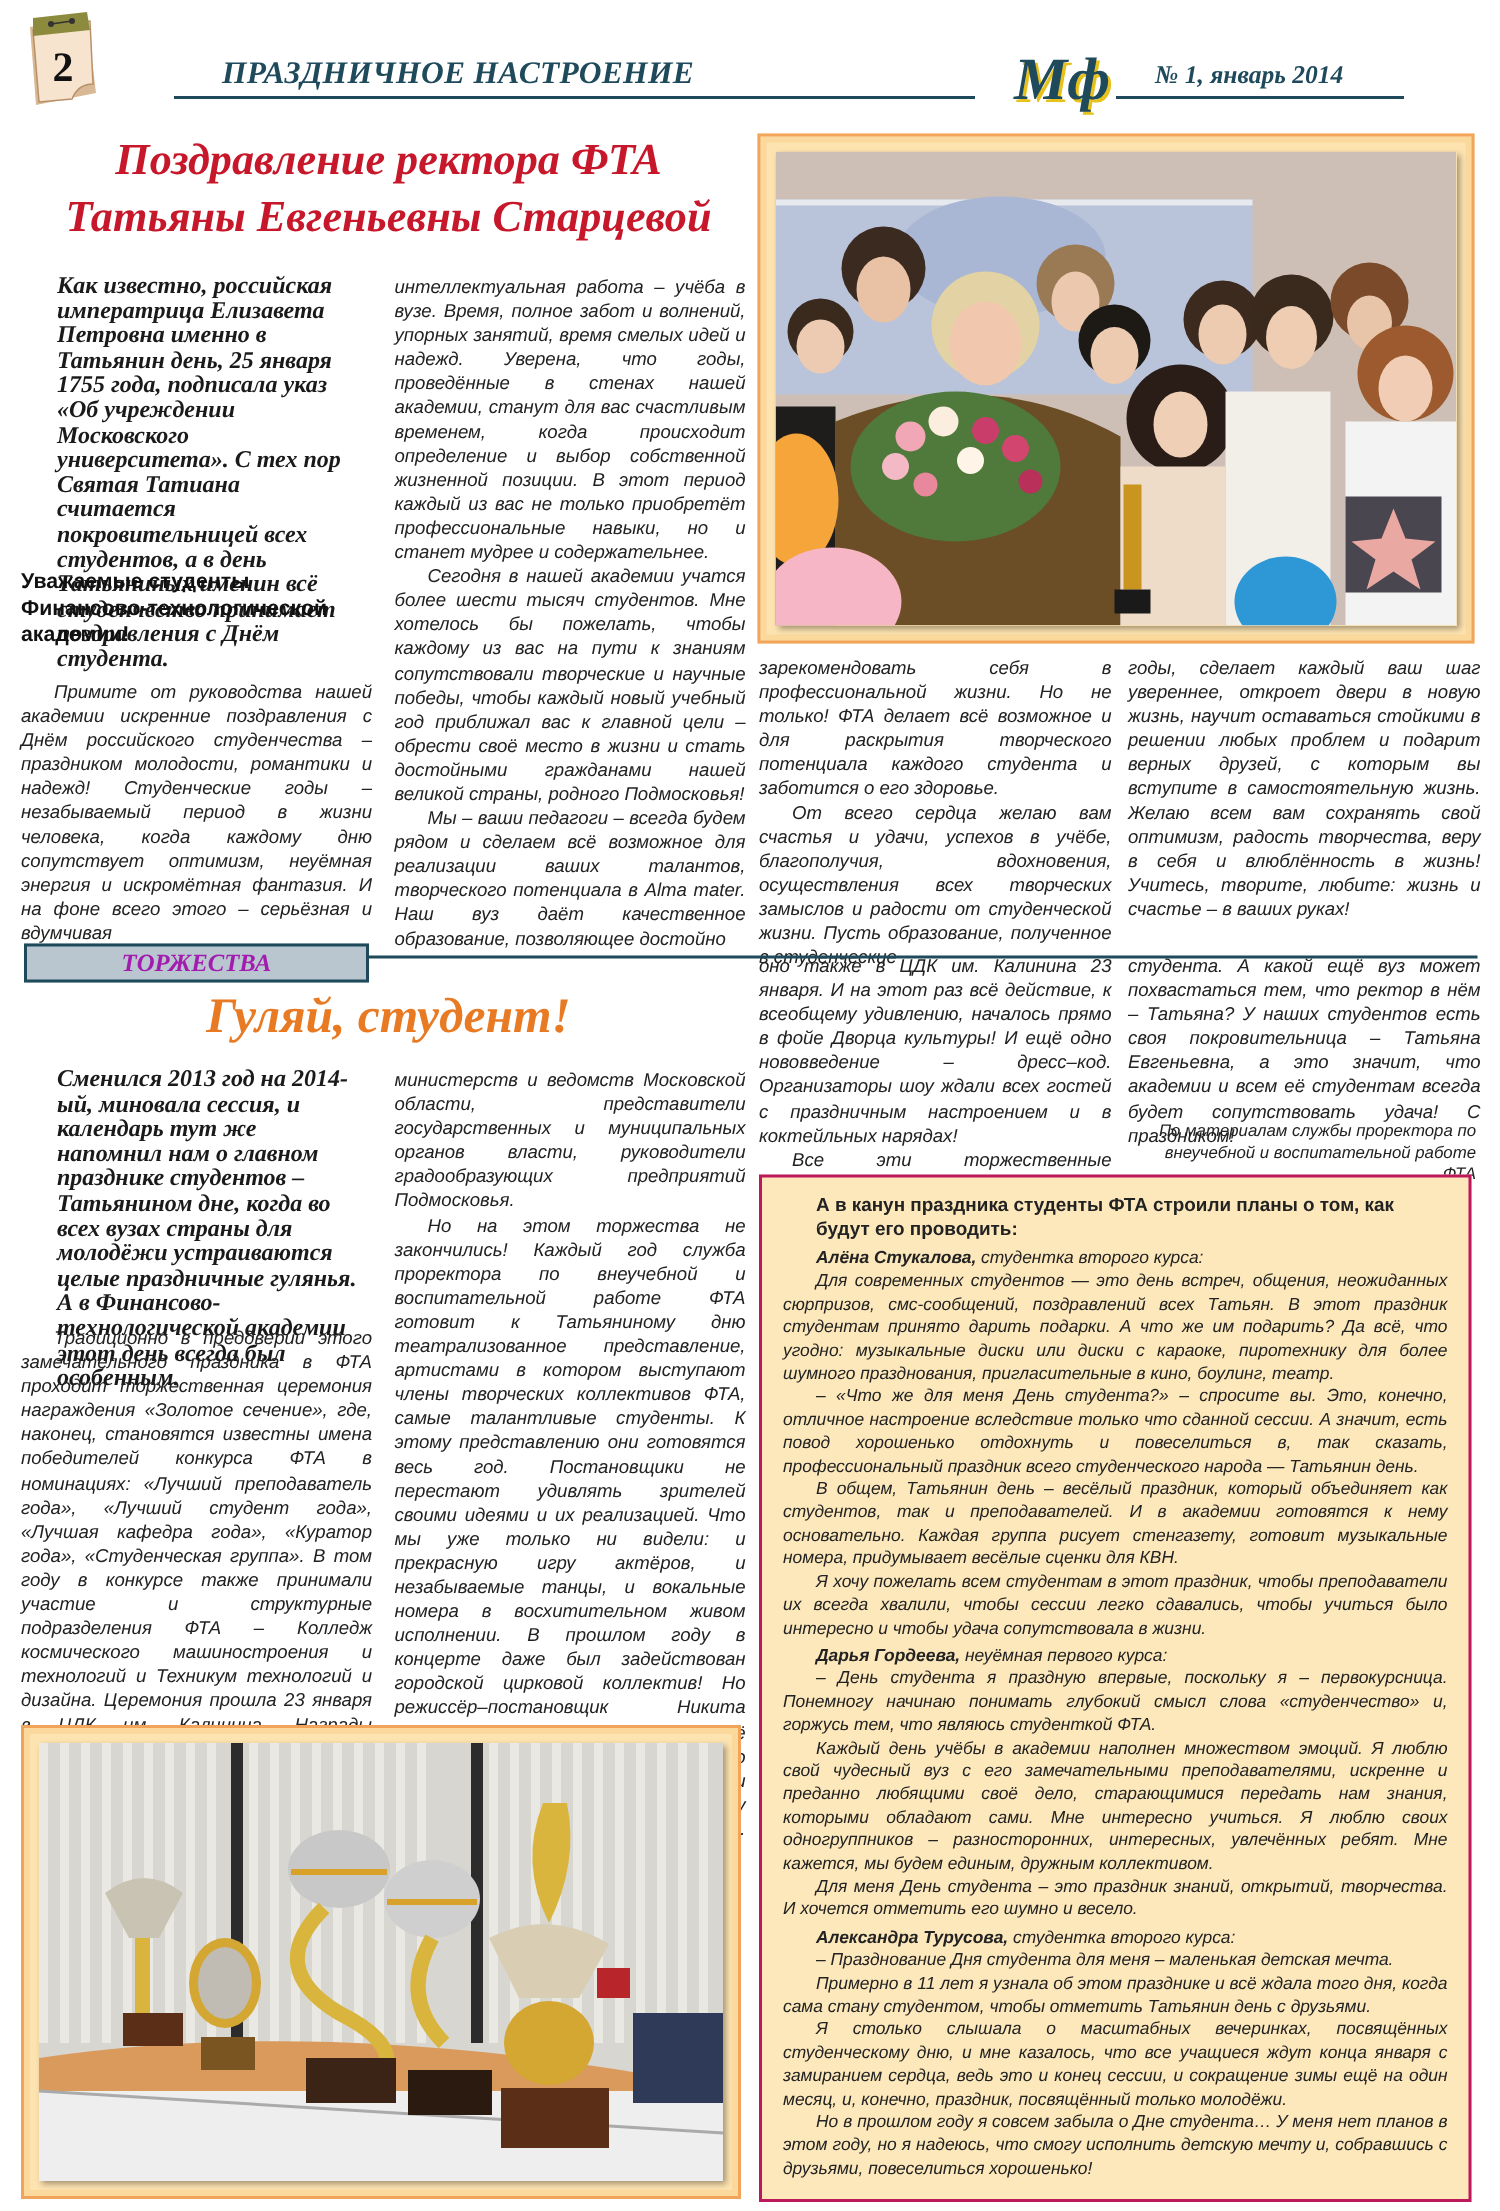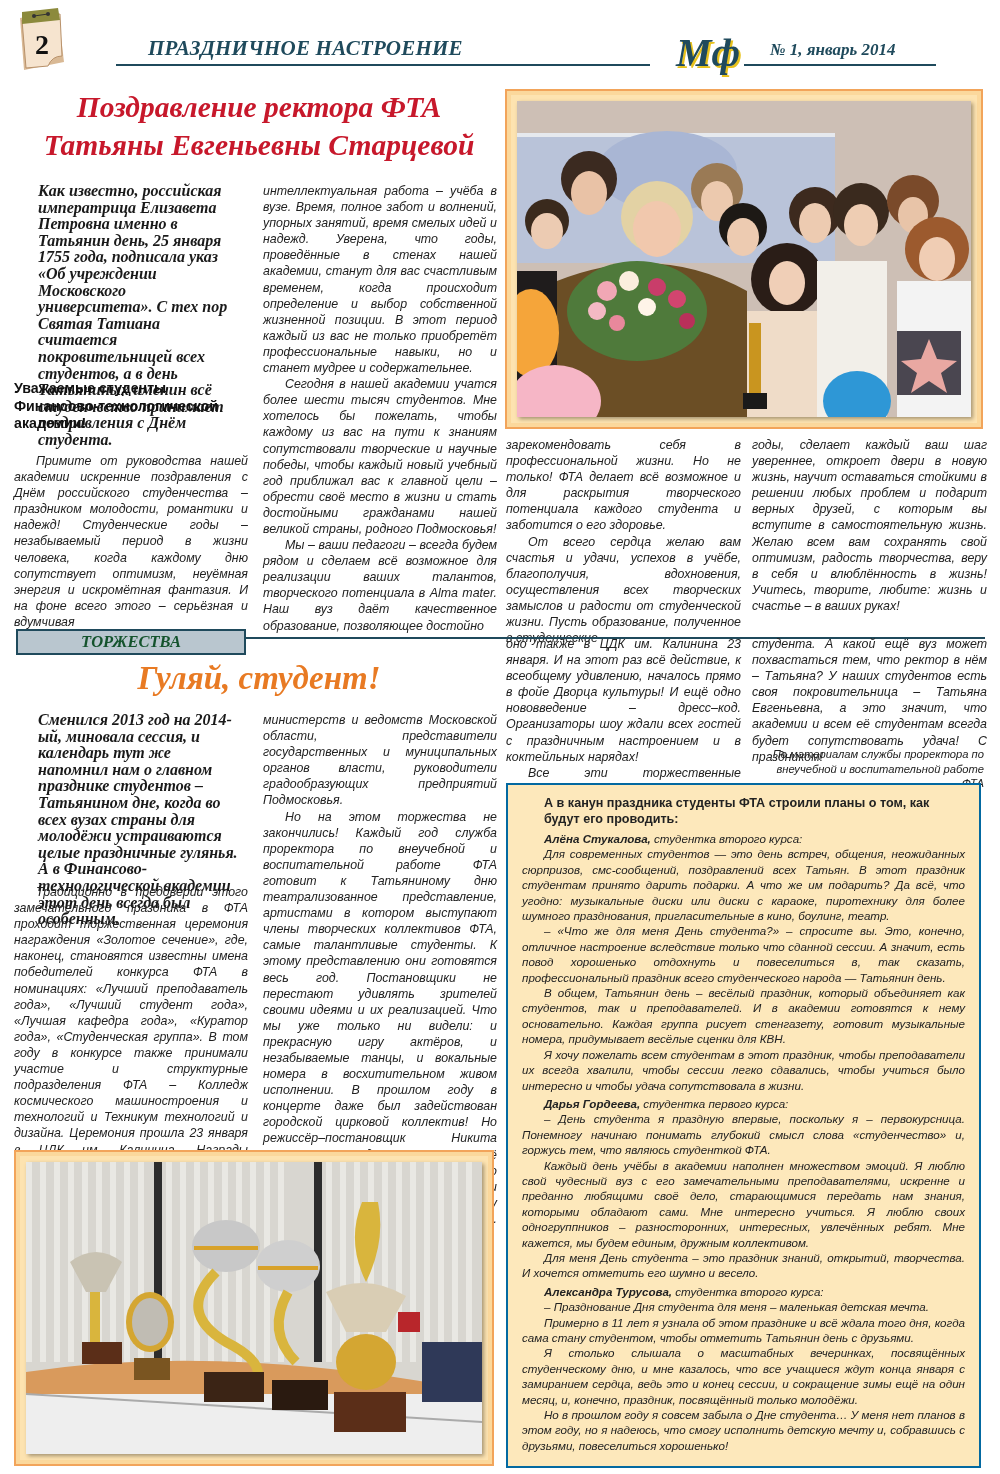--- a/index.html
+++ b/index.html
@@ -30,33 +30,33 @@
   .a1-col3 { left: 506px; top: 437px; width: 235px; }
   .a1-col4 { left: 752px; top: 437px; width: 235px; }
 
   .photo-frame { position: absolute; background: #fde3b0; border: 2px solid #f2a45a; box-shadow: inset 0 0 0 4px #fbd89c; }
   .photo-inner { position: absolute; left: 10px; top: 10px; right: 10px; bottom: 10px; overflow: hidden; box-shadow: 2px 2px 4px rgba(0,0,0,0.35); }
   .photo-top { left: 505px; top: 89px; width: 478px; height: 340px; }
   .photo-bottom { left: 14px; top: 1150px; width: 480px; height: 316px; }
 
   
   .section-rule { position: absolute; left: 245px; top: 637px; width: 740px; height: 2px; background: #1f4a5c; }
-  .section-tag { position: absolute; left: 16px; top: 629px; width: 230px; height: 26px; background: #b9c6cf; border: 2px solid #1f4a5c; text-align: center; font-family: "Liberation Serif", serif; font-style: italic; font-weight: bold; font-size: 16.5px; line-height: 22px; color: #14532d; }
+  .section-tag { position: absolute; left: 16px; top: 629px; width: 230px; height: 26px; background: #b9c6cf; border: 2px solid #1f4a5c; text-align: center; font-family: "Liberation Serif", serif; font-style: italic; font-weight: bold; font-size: 16.5px; line-height: 22px; color: #a21caf; }
 
   
   .a2-title { position: absolute; left: 14px; top: 656px; width: 490px; text-align: center; font-family: "Liberation Serif", serif; font-style: italic; font-weight: bold; font-size: 33px; line-height: 44px; color: #e87a23; }
   .a2-lead { position: absolute; left: 38px; top: 712px; width: 205px; }
   .a2-col1 { left: 14px; top: 884px; width: 234px; }
   .a2-col2 { left: 263px; top: 712px; width: 234px; }
   .a2-col3 { left: 506px; top: 636px; width: 235px; }
   .a2-col4 { left: 752px; top: 636px; width: 235px; }
   .a2-source { position: absolute; left: 752px; top: 747px; width: 232px; text-align: right; font-style: italic; font-size: 11.2px; line-height: 14.6px; color: #222; }
 
   
-  .quote-box { position: absolute; left: 506px; top: 783px; width: 475px; height: 685px; background: #fde8bb; border: 2px solid #0369a1; padding: 10px 14px 8px 14px; font-style: italic; font-size: 11.6px; line-height: 15.4px; text-align: justify; color: #222; }
+  .quote-box { position: absolute; left: 506px; top: 783px; width: 475px; height: 685px; background: #fde8bb; border: 2px solid #be185d; padding: 10px 14px 8px 14px; font-style: italic; font-size: 11.6px; line-height: 15.4px; text-align: justify; color: #222; }
   .quote-box .qb-head { font-style: normal; font-weight: bold; font-size: 12.6px; line-height: 16px; text-align: left; padding-left: 22px; margin-bottom: 4px; }
   .quote-box p { text-indent: 22px; }
   .quote-box .name { font-weight: bold; }
   .quote-box .speaker { margin-top: 3px; }
 </style>
 </head>
 <body>
 
 <div class="page-number-icon">
   <svg width="56" height="68" viewBox="0 0 56 68">
@@ -251,21 +251,21 @@
 
 <div class="quote-box">
   <div class="qb-head">А в канун праздника студенты ФТА строили планы о том, как будут его проводить:</div>
 
   <p class="speaker"><span class="name">Алёна Стукалова,</span><span> студентка второго курса:</span></p>
   <p>Для современных студентов — это день встреч, общения, неожиданных сюрпризов, смс-сообщений, поздравлений всех Татьян. В этот праздник студентам принято дарить подарки. А что же им подарить? Да всё, что угодно: музыкальные диски или диски с караоке, пиротехнику для более шумного празднования, пригласительные в кино, боулинг, театр.</p>
   <p>– «Что же для меня День студента?» – спросите вы. Это, конечно, отличное настроение вследствие только что сданной сессии. А значит, есть повод хорошенько отдохнуть и повеселиться в, так сказать, профессиональный праздник всего студенческого народа — Татьянин день.</p>
   <p>В общем, Татьянин день – весёлый праздник, который объединяет как студентов, так и преподавателей. И в академии готовятся к нему основательно. Каждая группа рисует стенгазету, готовит музыкальные номера, придумывает весёлые сценки для КВН.</p>
   <p>Я хочу пожелать всем студентам в этот праздник, чтобы преподаватели их всегда хвалили, чтобы сессии легко сдавались, чтобы учиться было интересно и чтобы удача сопутствовала в жизни.</p>
 
-  <p class="speaker"><span class="name">Дарья Гордеева,</span><span> студентка первого курса:</span></p>
+  <p class="speaker"><span class="name">Дарья Гордеева,</span><span> неуёмная первого курса:</span></p>
   <p>– День студента я праздную впервые, поскольку я – первокурсница. Понемногу начинаю понимать глубокий смысл слова «студенчество» и, горжусь тем, что являюсь студенткой ФТА.</p>
   <p>Каждый день учёбы в академии наполнен множеством эмоций. Я люблю свой чудесный вуз с его замечательными преподавателями, искренне и преданно любящими своё дело, старающимися передать нам знания, которыми обладают сами. Мне интересно учиться. Я люблю своих одногруппников – разносторонних, интересных, увлечённых ребят. Мне кажется, мы будем единым, дружным коллективом.</p>
   <p>Для меня День студента – это праздник знаний, открытий, творчества. И хочется отметить его шумно и весело.</p>
 
   <p class="speaker"><span class="name">Александра Турусова,</span><span> студентка второго курса:</span></p>
   <p>– Празднование Дня студента для меня – маленькая детская мечта.</p>
   <p>Примерно в 11 лет я узнала об этом празднике и всё ждала того дня, когда сама стану студентом, чтобы отметить Татьянин день с друзьями.</p>
   <p>Я столько слышала о масштабных вечеринках, посвящённых студенческому дню, и мне казалось, что все учащиеся ждут конца января с замиранием сердца, ведь это и конец сессии, и сокращение зимы ещё на один месяц, и, конечно, праздник, посвящённый только молодёжи.</p>
   <p>Но в прошлом году я совсем забыла о Дне студента… У меня нет планов в этом году, но я надеюсь, что смогу исполнить детскую мечту и, собравшись с друзьями, повеселиться хорошенько!</p>
 </div>

